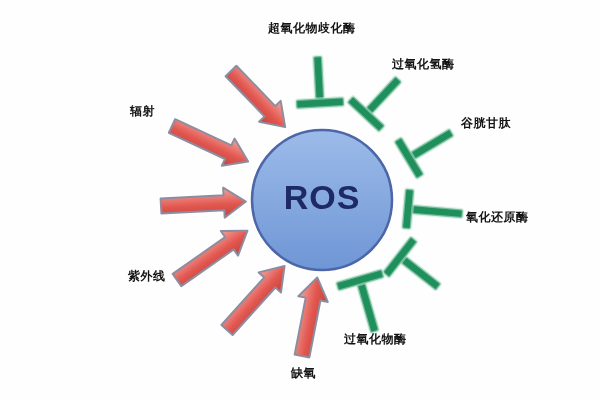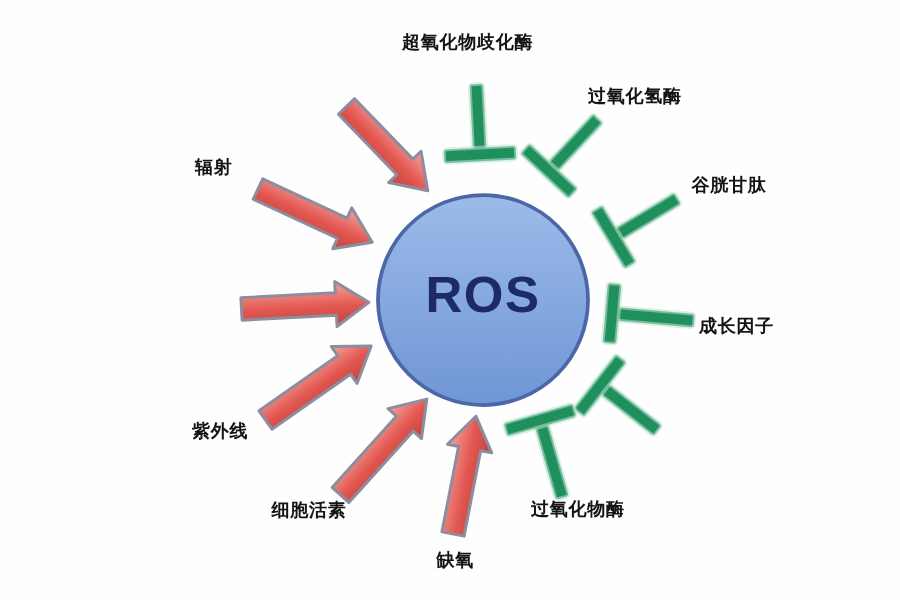--- a/index.html
+++ b/index.html
@@ -85,23 +85,22 @@
         <rect x="-24" y="-4.5" width="48" height="9" rx="2"></rect>
       </g>
     </g>
 
     <circle cx="322" cy="200" r="70" fill="url(#blueGrad)" stroke-width="2.5" stroke="#4c66a8"></circle>
   </svg>
 
   <div class="ros-label">ROS</div>
 
   <div class="label" style="left:130px;top:105px;">辐射</div>
-  <div class="label" style="left:128px;top:281px;">紫外线</div>
-  <div class="label" style="left:181px;top:334px;">细胞活素</div>
+  <div class="label" style="left:128px;top:270px;">紫外线</div>
   <div class="label" style="left:291px;top:367px;">缺氧</div>
 
   <div class="label" style="left:268px;top:22px;">超氧化物歧化酶</div>
   <div class="label" style="left:461px;top:117px;">谷胱甘肽</div>
   <div class="label" style="left:392px;top:58px;">过氧化氢酶</div>
-  <div class="label" style="left:466px;top:211px;">成长因子</div>
-  <div class="label" style="left:354px;top:333px;">过氧化物酶</div>
+  <div class="label" style="left:466px;top:211px;">氧化还原酶</div>
+  <div class="label" style="left:344px;top:333px;">过氧化物酶</div>
 
 </div>
 
 </body></html>

